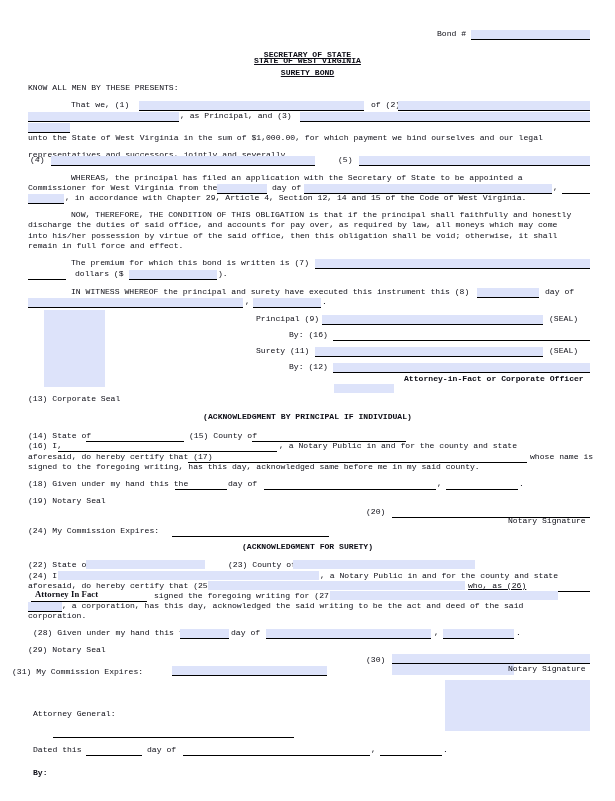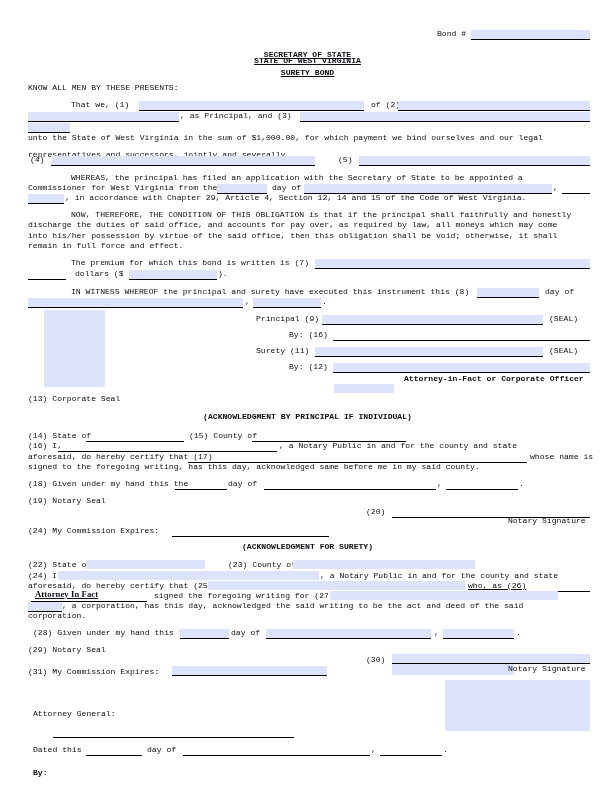--- a/index.html
+++ b/index.html
@@ -173,21 +173,21 @@
 
   <div class="blk" style="left:28px; top:571px;">(24) I,</div>
   <div class="fld" style="left:58px; top:571px; width:261px;"></div>
   <div class="blk" style="left:320px; top:571px;">, a Notary Public in and for the county and state</div>
 
   <div class="blk" style="left:28px; top:581px;">aforesaid, do hereby certify that (25)</div>
   <div class="fld" style="left:208px; top:581px; width:257px;"></div>
   <div class="blk" style="left:468px; top:581px;text-decoration:underline;">who, as (26)</div>
   <div class="line" style="left:546px; top:582px; width:44px;"></div>
 
-  <div class="aif" style="left:35px; top:589px;text-decoration:underline;">Attorney In Fact</div>
+  <div class="aif" style="left:35px; top:589px;">Attorney In Fact</div>
   <div class="line" style="left:31px; top:592px; width:116px;"></div>
   <div class="blk" style="left:154px; top:591px;">signed the foregoing writing for (27)</div>
   <div class="fld" style="left:330px; top:591px; width:228px;"></div>
 
   <div class="fld ul" style="left:28px; top:602px; width:34px;"></div>
   <div class="blk" style="left:62px; top:601px;">, a corporation, has this day, acknowledged the said writing to be the act and deed of the said</div>
   <div class="blk" style="left:28px; top:611px;">corporation.</div>
 
   <div class="blk" style="left:33px; top:628px;">(28) Given under my hand this the</div>
   <div class="fld ul" style="left:180px; top:629px; width:49px;"></div>
@@ -197,21 +197,21 @@
   <div class="fld ul" style="left:443px; top:629px; width:71px;"></div>
   <div class="blk" style="left:516px; top:628px;">.</div>
 
   <div class="blk" style="left:28px; top:645px;">(29) Notary Seal</div>
 
   <div class="blk" style="left:366px; top:655px;">(30)</div>
   <div class="fld ul" style="left:392px; top:654px; width:198px;"></div>
   <div class="box" style="left:392px; top:664px; width:122px; height:11px;"></div>
   <div class="blk" style="left:508px; top:664px;">Notary Signature</div>
 
-  <div class="blk" style="left:28px; top:667px;">(31) My Commission Expires:</div>
+  <div class="blk" style="left:12px; top:667px;">(31) My Commission Expires:</div>
   <div class="fld ul" style="left:172px; top:666px; width:155px;"></div>
 
   <div class="box" style="left:445px; top:680px; width:145px; height:51px;"></div>
 
   <div class="blk" style="left:33px; top:709px;">Attorney General:</div>
   <div class="blk" style="left:33px; top:768px;font-weight:bold;">By:</div>
   <div class="line" style="left:53px; top:728px; width:241px;"></div>
 
   <div class="blk" style="left:33px; top:745px;">Dated this</div>
   <div class="line" style="left:86px; top:746px; width:56px;"></div>

